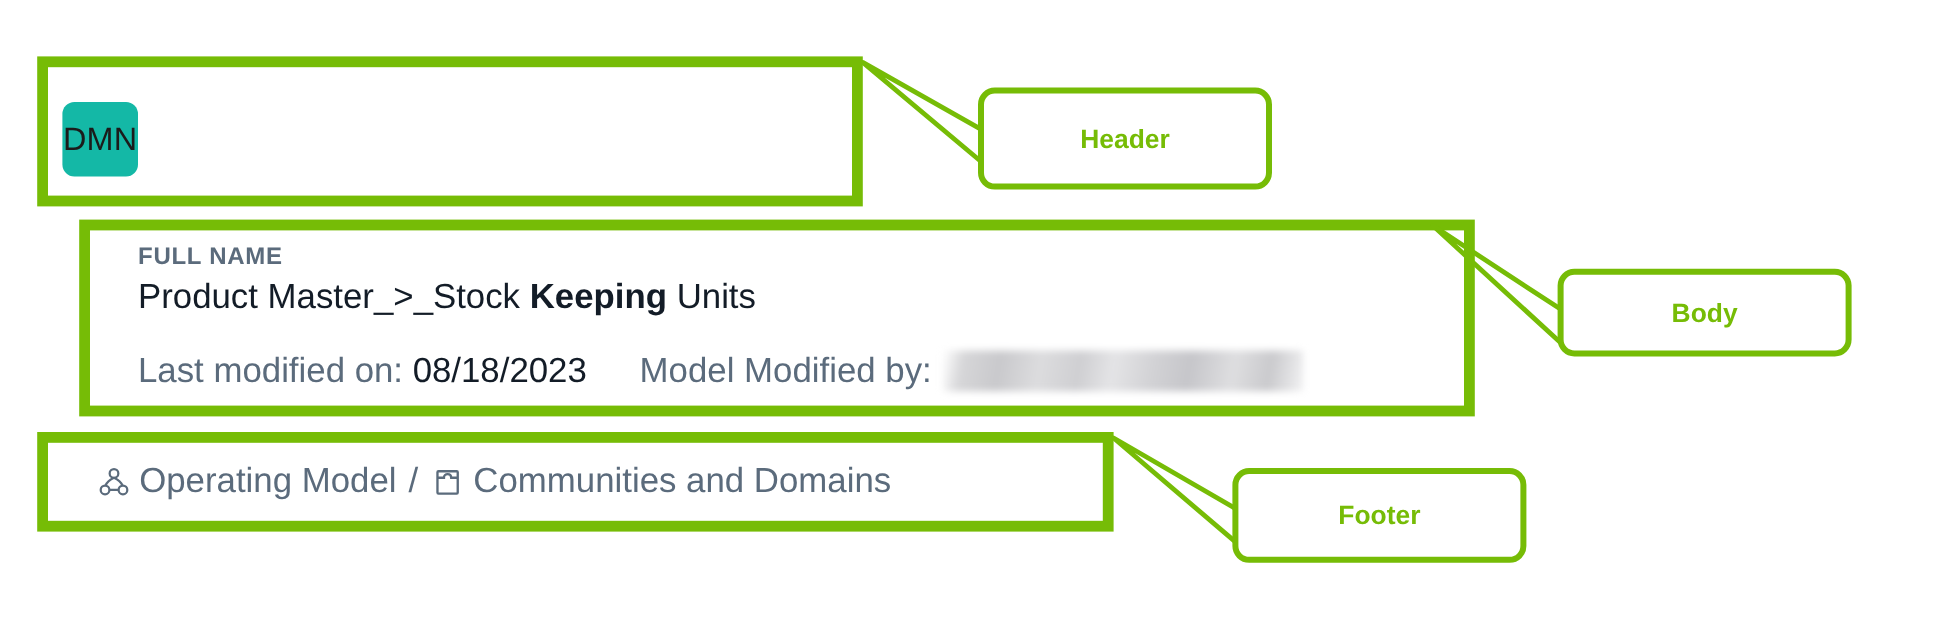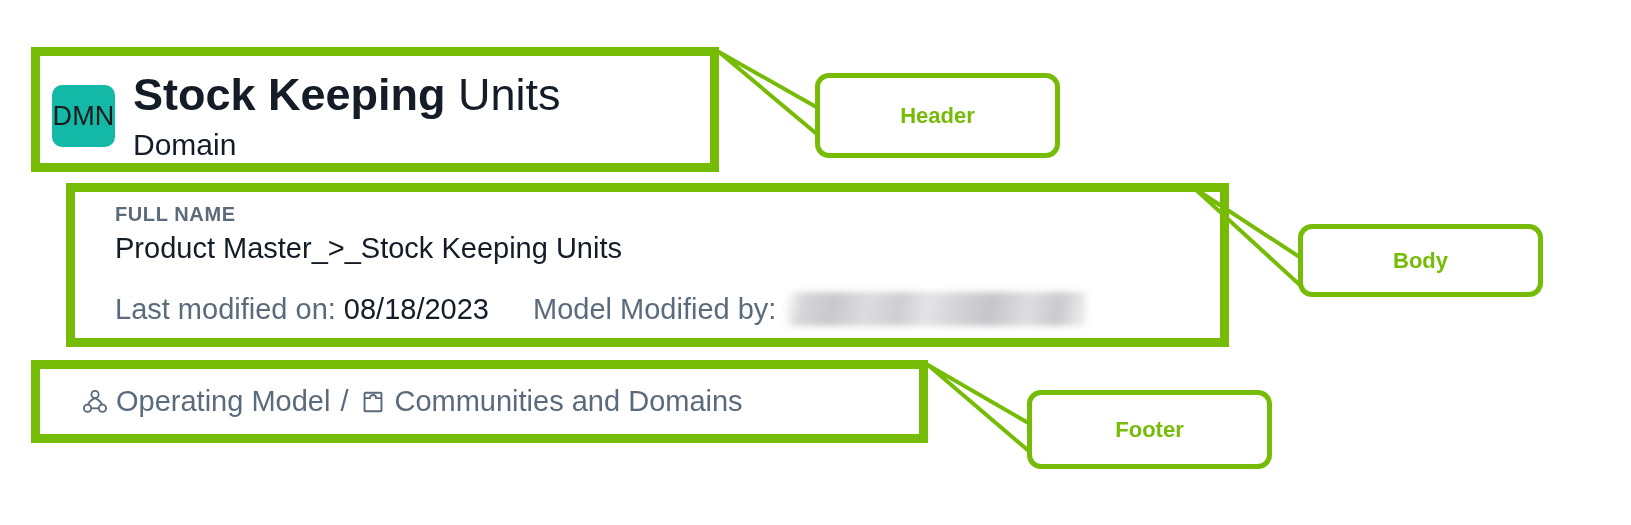--- a/index.html
+++ b/index.html
@@ -100,21 +100,21 @@
     line-height: 26px;
   }
   .field-value {
     font-size: 29px;
     line-height: 40px;
     color: #131c27;
     font-weight: 400;
     margin-top: 1px;
     white-space: nowrap;
   }
-  .field-value b { font-weight: 400; }
+  .field-value b { font-weight: 700; }
 
   .meta-row {
     position: absolute;
     left: 40px;
     bottom: 12px;
     display: flex;
     align-items: center;
     white-space: nowrap;
   }
   .meta-label {
@@ -211,24 +211,20 @@
     height: 525px;
     pointer-events: none;
   }
 </style>
 </head>
 <body>
 
 <div class="anno-box" id="header-box">
   <div class="header-inner">
     <div class="dmn-badge">DMN</div>
-    <div class="header-text">
-      <div class="header-title"><b>Stock Keeping</b><span> Units</span></div>
-      <div class="header-subtitle">Domain</div>
-    </div>
   </div>
 </div>
 
 <div class="anno-box" id="body-box">
   <div class="body-inner">
     <div class="field-label">FULL NAME</div>
     <div class="field-value"><span>Product Master_&gt;_Stock </span><b>Keeping</b><span> Units</span></div>
 
     <div class="meta-row">
       <span class="meta-label">Last modified on:</span>

